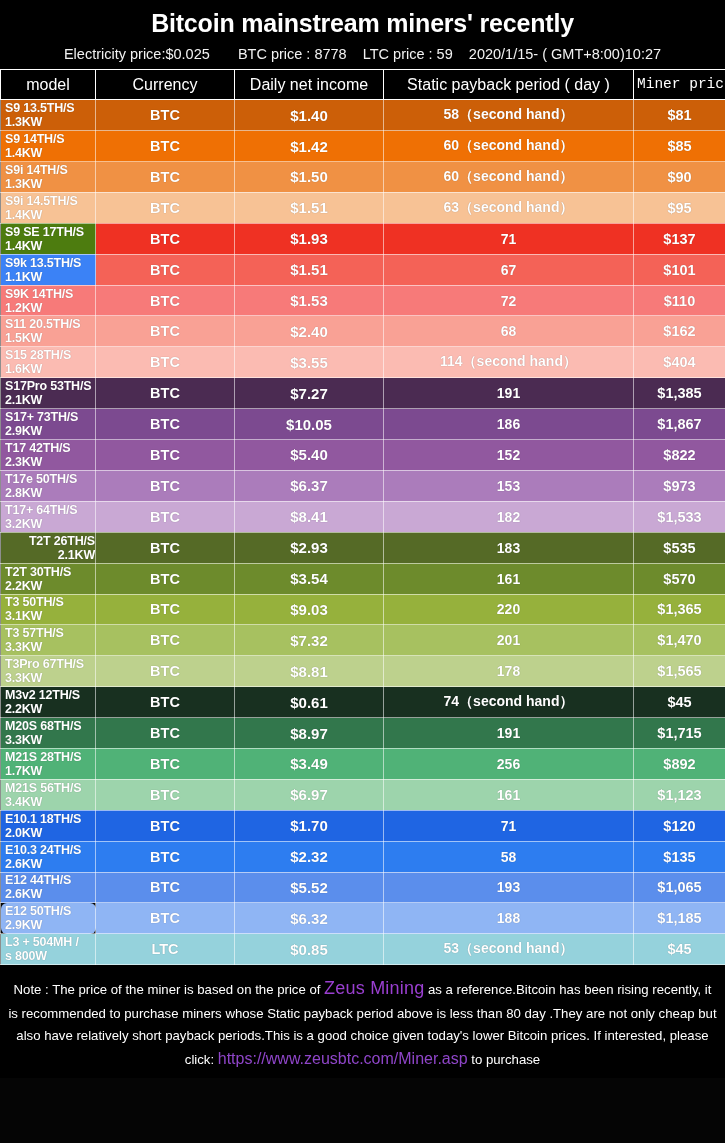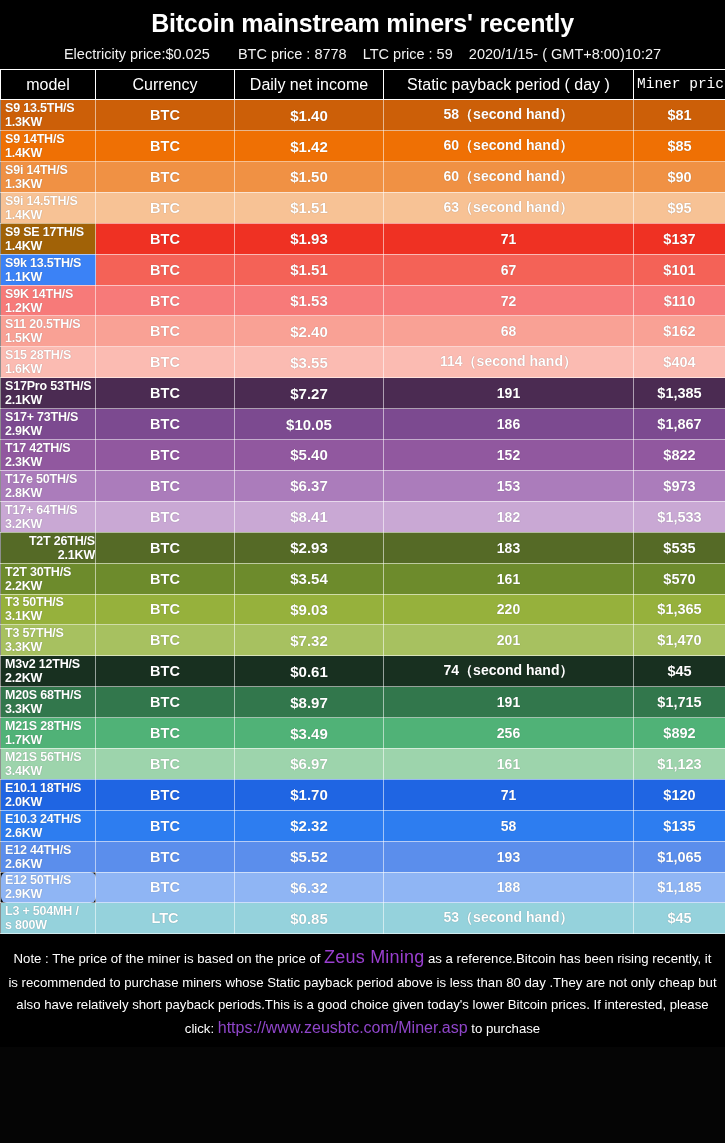--- a/index.html
+++ b/index.html
@@ -191,21 +191,21 @@
           <td class="model" style="background: rgb(247, 194, 149);">
             <span class="m1">S9i   14.5TH/S</span>
             <span class="m2">1.4KW</span>
           </td>
           <td class="cur" style="background: rgb(247, 194, 149);">BTC</td>
           <td class="inc" style="background: rgb(247, 194, 149);">$1.51</td>
           <td class="pay" style="background: rgb(247, 194, 149);">63（second hand）</td>
           <td class="price" style="background: rgb(247, 194, 149);">$95</td>
         </tr>
         <tr class="group-start">
-          <td class="model" style="background: #a16207;">
+          <td class="model" style="background: #4d7c0f;">
             <span class="m1">S9 SE  17TH/S</span>
             <span class="m2">1.4KW</span>
           </td>
           <td class="cur" style="background: rgb(239, 49, 35);">BTC</td>
           <td class="inc" style="background: rgb(239, 49, 35);">$1.93</td>
           <td class="pay" style="background: rgb(239, 49, 35);">71</td>
           <td class="price" style="background: rgb(239, 49, 35);">$137</td>
         </tr>
         <tr>
           <td class="model" style="background: #3b82f6;">
@@ -330,20 +330,30 @@
         <tr>
           <td class="model" style="background: rgb(167, 193, 96);">
             <span class="m1">T3   57TH/S</span>
             <span class="m2">3.3KW</span>
           </td>
           <td class="cur" style="background: rgb(167, 193, 96);">BTC</td>
           <td class="inc" style="background: rgb(167, 193, 96);">$7.32</td>
           <td class="pay" style="background: rgb(167, 193, 96);">201</td>
           <td class="price" style="background: rgb(167, 193, 96);">$1,470</td>
         </tr>
+        <tr>
+          <td class="model" style="background: rgb(189, 209, 141);">
+            <span class="m1">T3Pro  67TH/S</span>
+            <span class="m2">3.3KW</span>
+          </td>
+          <td class="cur" style="background: rgb(189, 209, 141);">BTC</td>
+          <td class="inc" style="background: rgb(189, 209, 141);">$8.81</td>
+          <td class="pay" style="background: rgb(189, 209, 141);">178</td>
+          <td class="price" style="background: rgb(189, 209, 141);">$1,565</td>
+        </tr>
         <tr class="group-start">
           <td class="model" style="background: rgb(24, 48, 32);">
             <span class="m1">M3v2 12TH/S</span>
             <span class="m2">2.2KW</span>
           </td>
           <td class="cur" style="background: rgb(24, 48, 32);">BTC</td>
           <td class="inc" style="background: rgb(24, 48, 32);">$0.61</td>
           <td class="pay" style="background: rgb(24, 48, 32);">74（second hand）</td>
           <td class="price" style="background: rgb(24, 48, 32);">$45</td>
         </tr>

